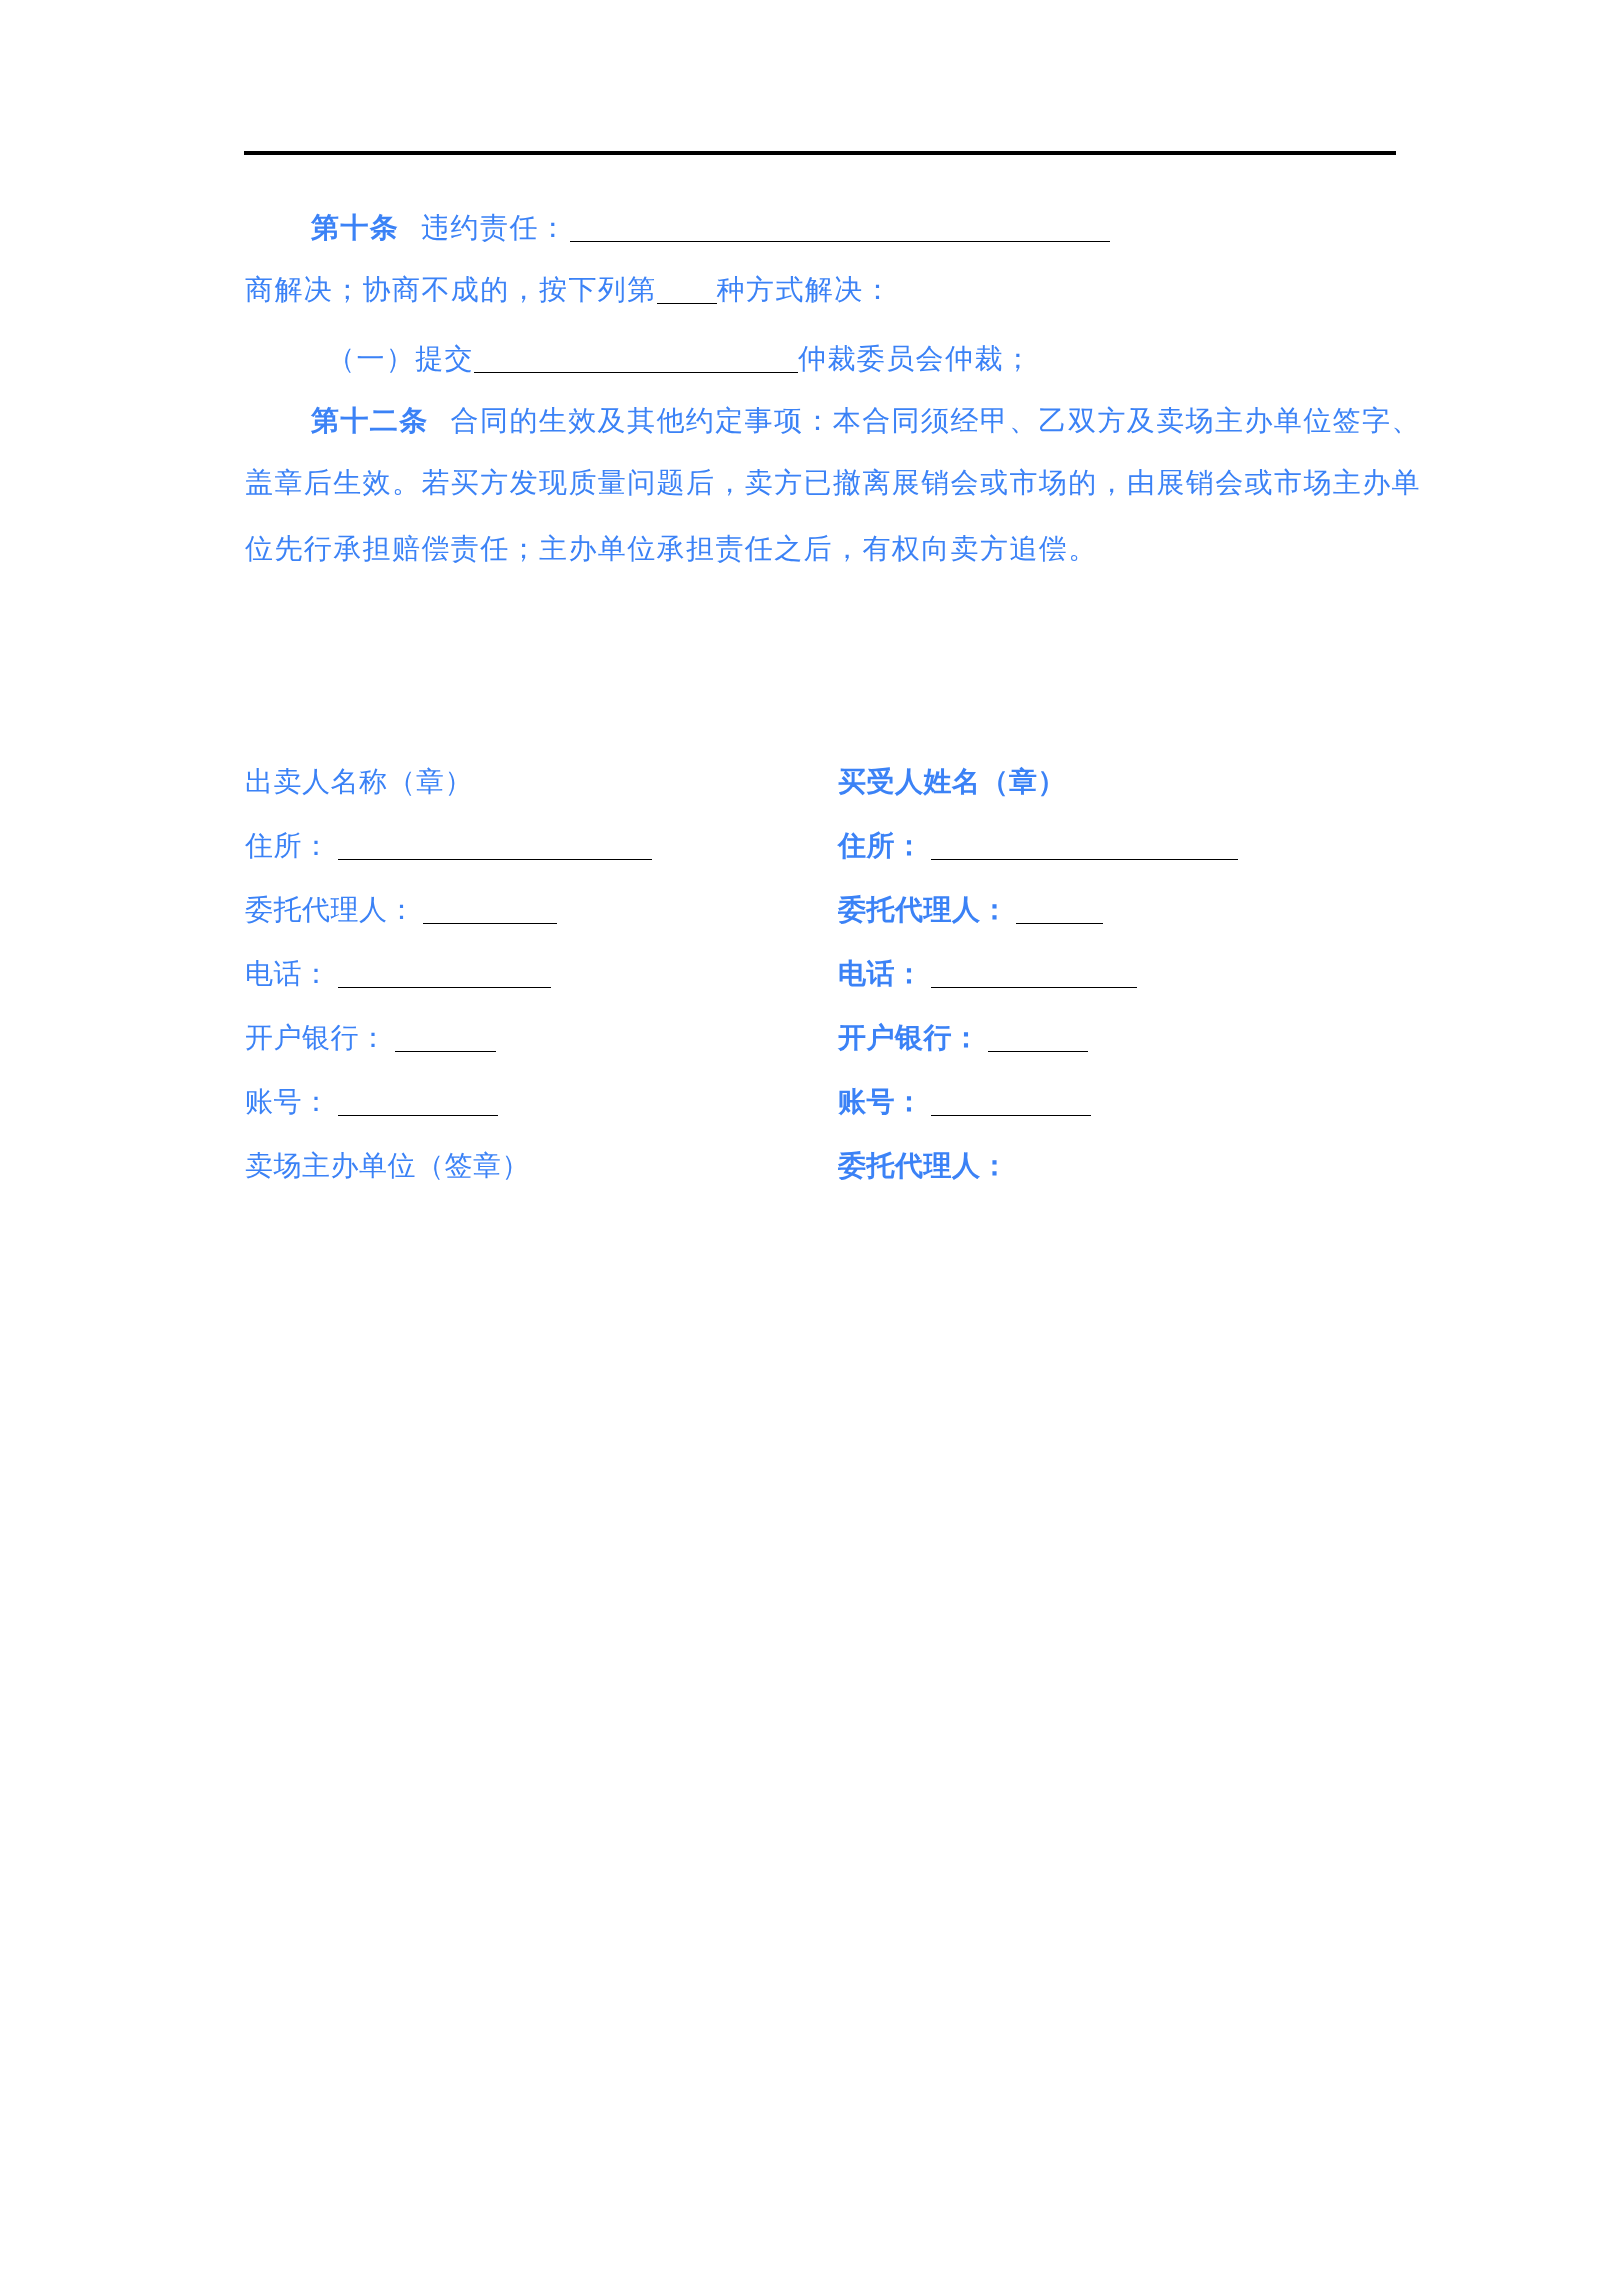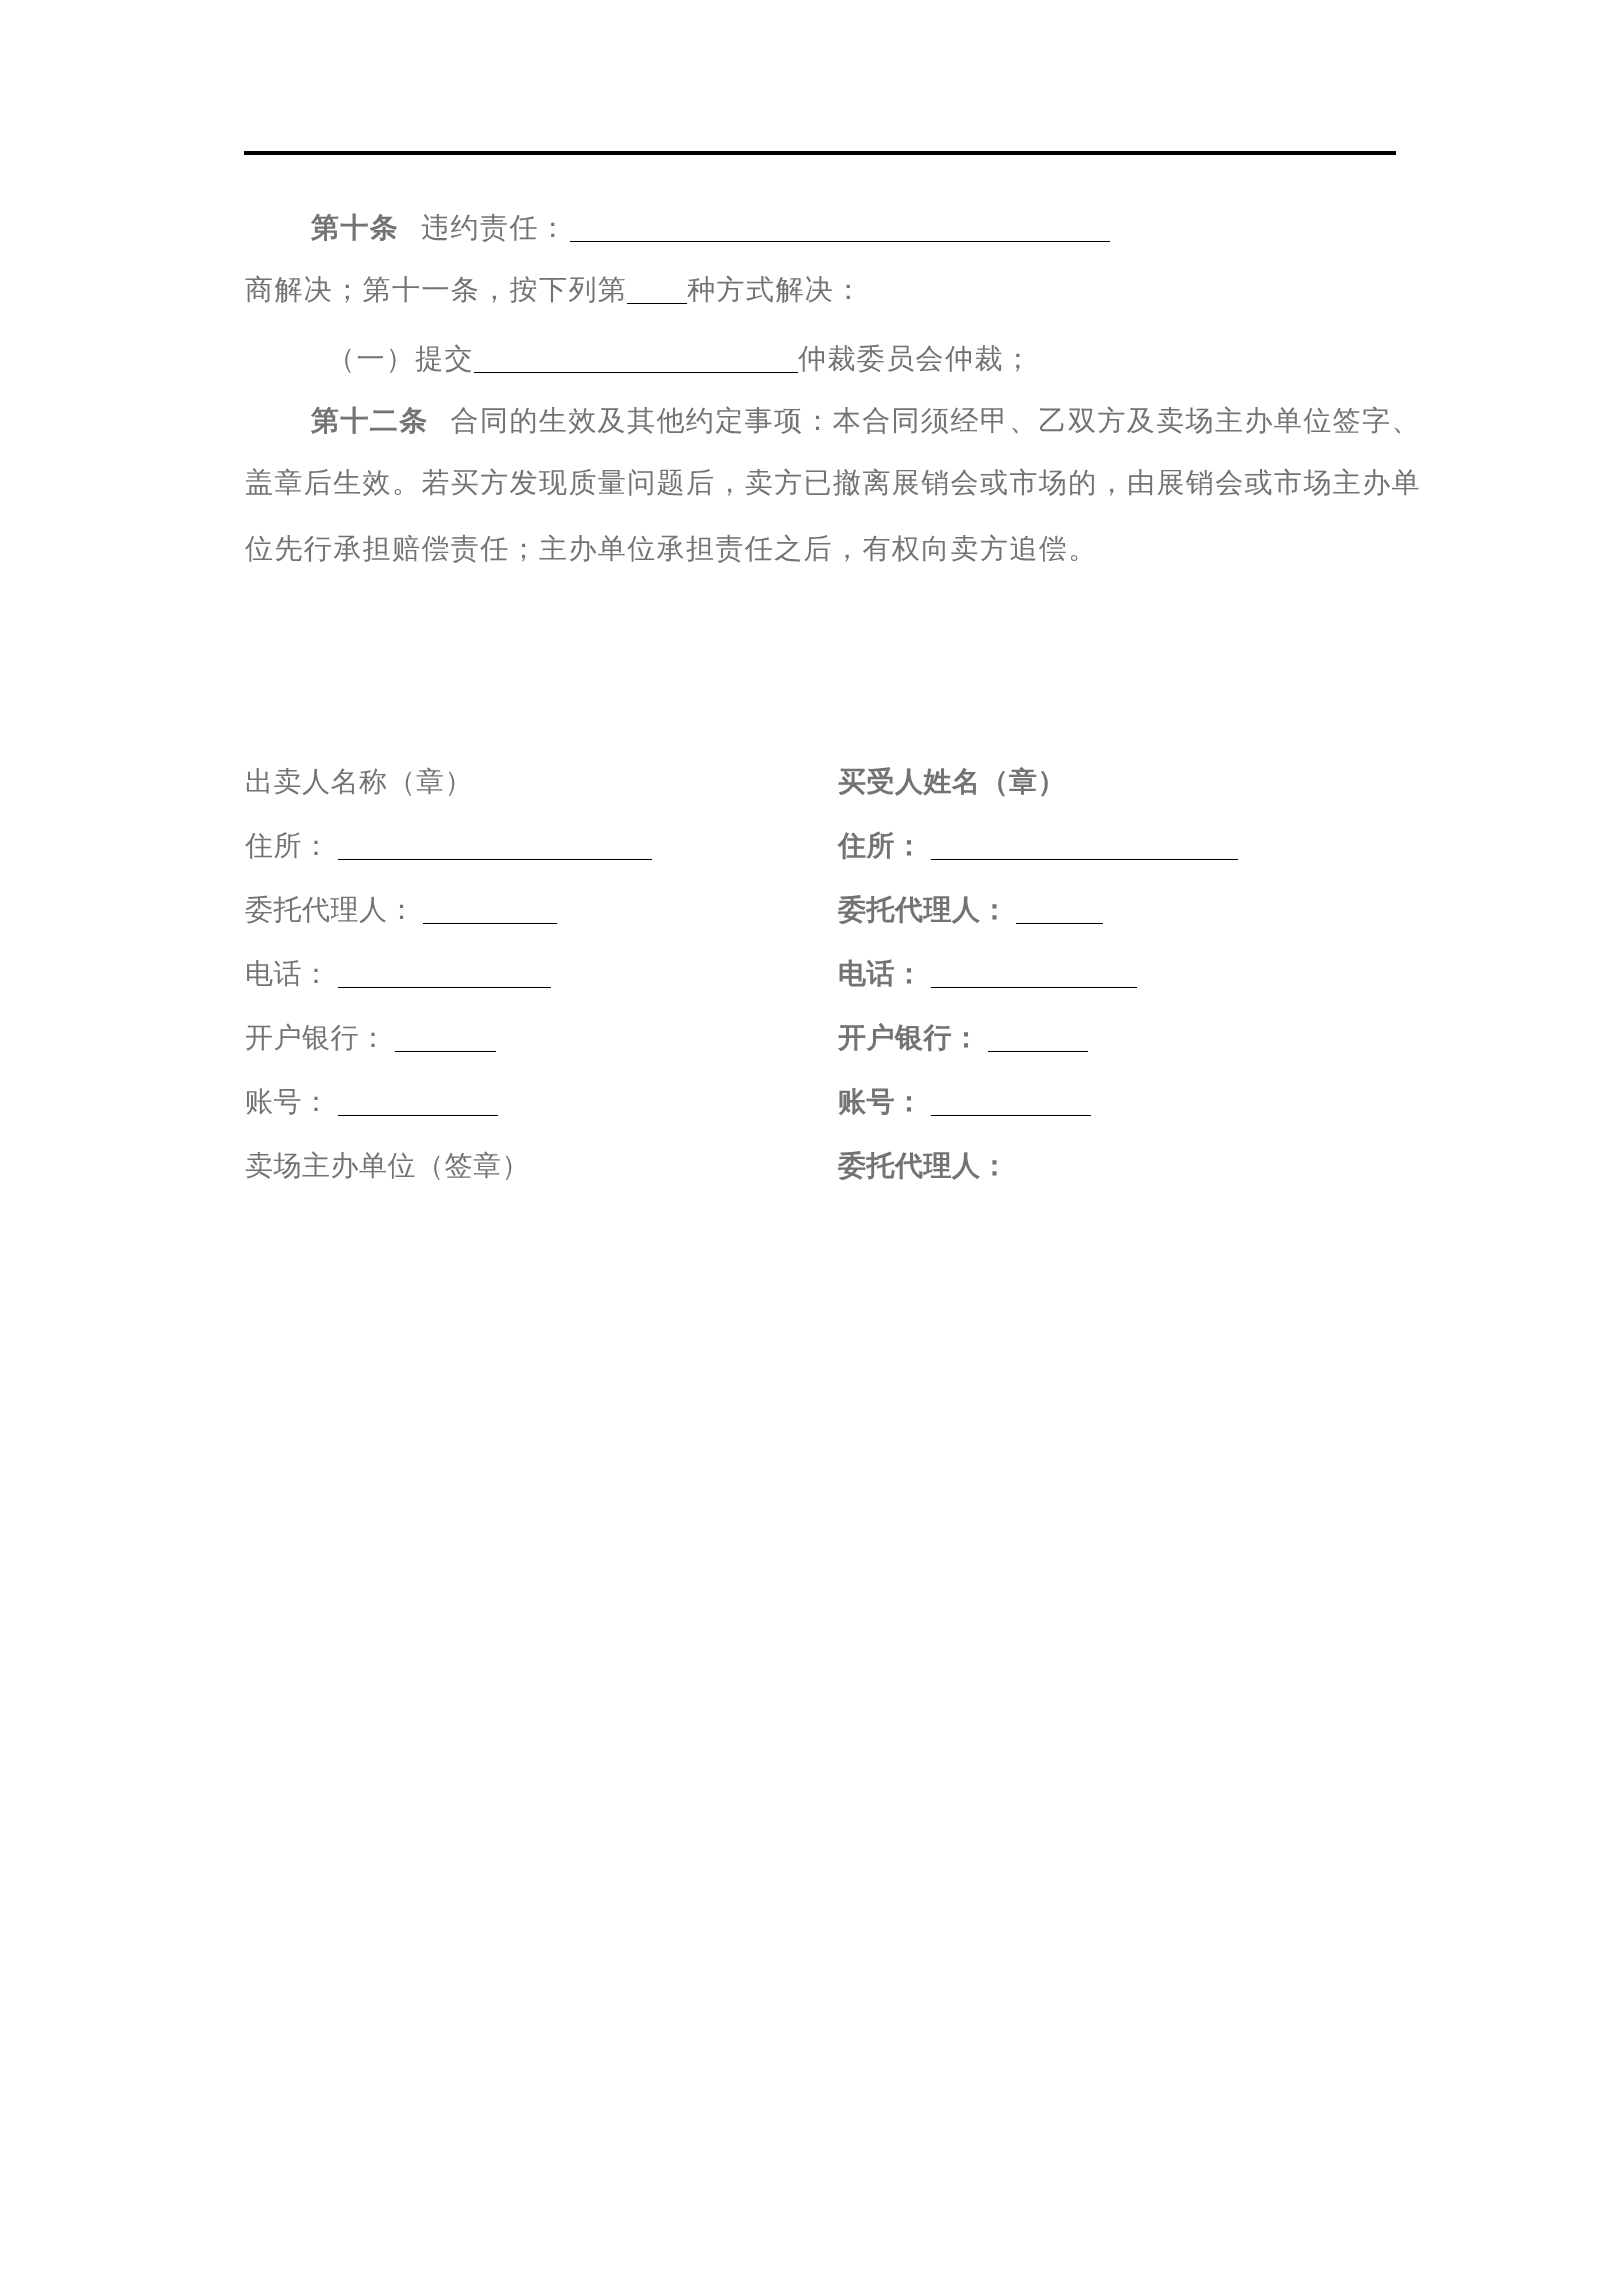--- a/index.html
+++ b/index.html
@@ -2,21 +2,21 @@
 <html style="font-size:14.5px"><head>
 <meta charset="utf-8">
 <style>
   html, body { margin: 0; padding: 0; background: #ffffff; }
   .page {
     position: relative;
     width: 1623px;
     height: 2294px;
     background: #ffffff;
     font-family: "Liberation Sans", "DejaVu Sans", sans-serif;
-    color: #737373;
+    color: #3b82f6;
     overflow: hidden;
   }
   .rule {
     position: absolute;
     left: 244px;
     top: 151px;
     width: 1152px;
     height: 3.6px;
     background: #000000;
   }
@@ -73,21 +73,21 @@
   <div class="rule"></div>
 
   <div class="content">
 
     <div class="para indent">
       <span class="b">第十条</span><span>违约责任：</span><span class="blank blank-sm" style="width:540px"></span>
     </div>
 
 
     <div class="para">
-      <span>商解决；第十一条，按下列第</span><span class="blank" style="width:60px"></span><span>种方式解决：</span>
+      <span>商解决；协商不成的，按下列第</span><span class="blank" style="width:60px"></span><span>种方式解决：</span>
     </div>
 
     <div class="sp8"></div>
 
     <div class="para item">
       <span>（一）提交</span><span class="blank" style="width:324px"></span><span>仲裁委员会仲裁；</span>
     </div>
 
 
     <div class="para indent">

